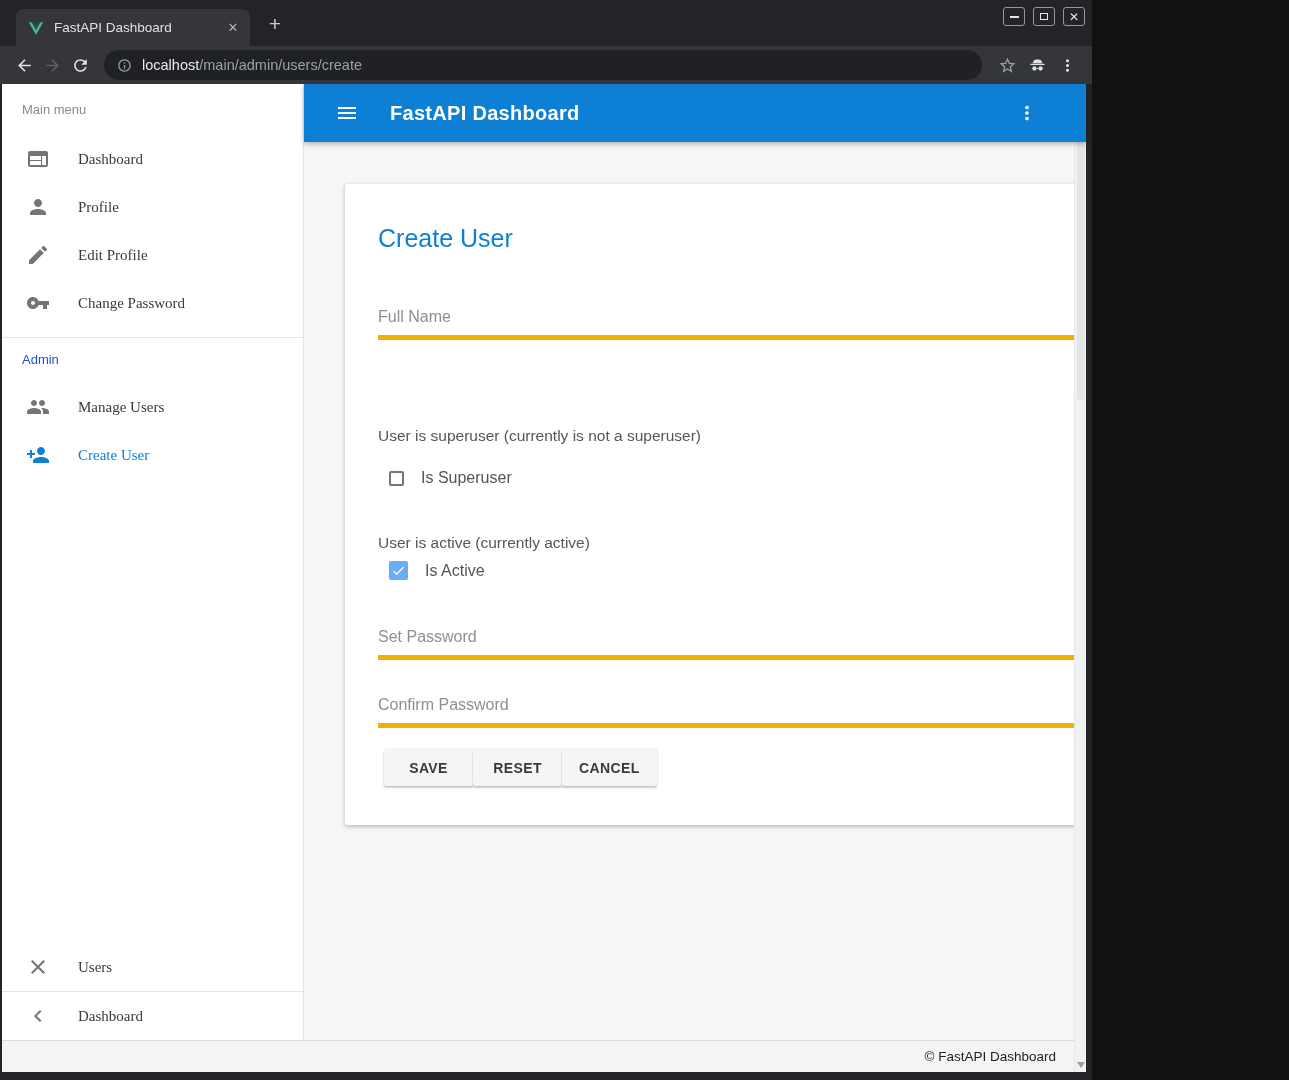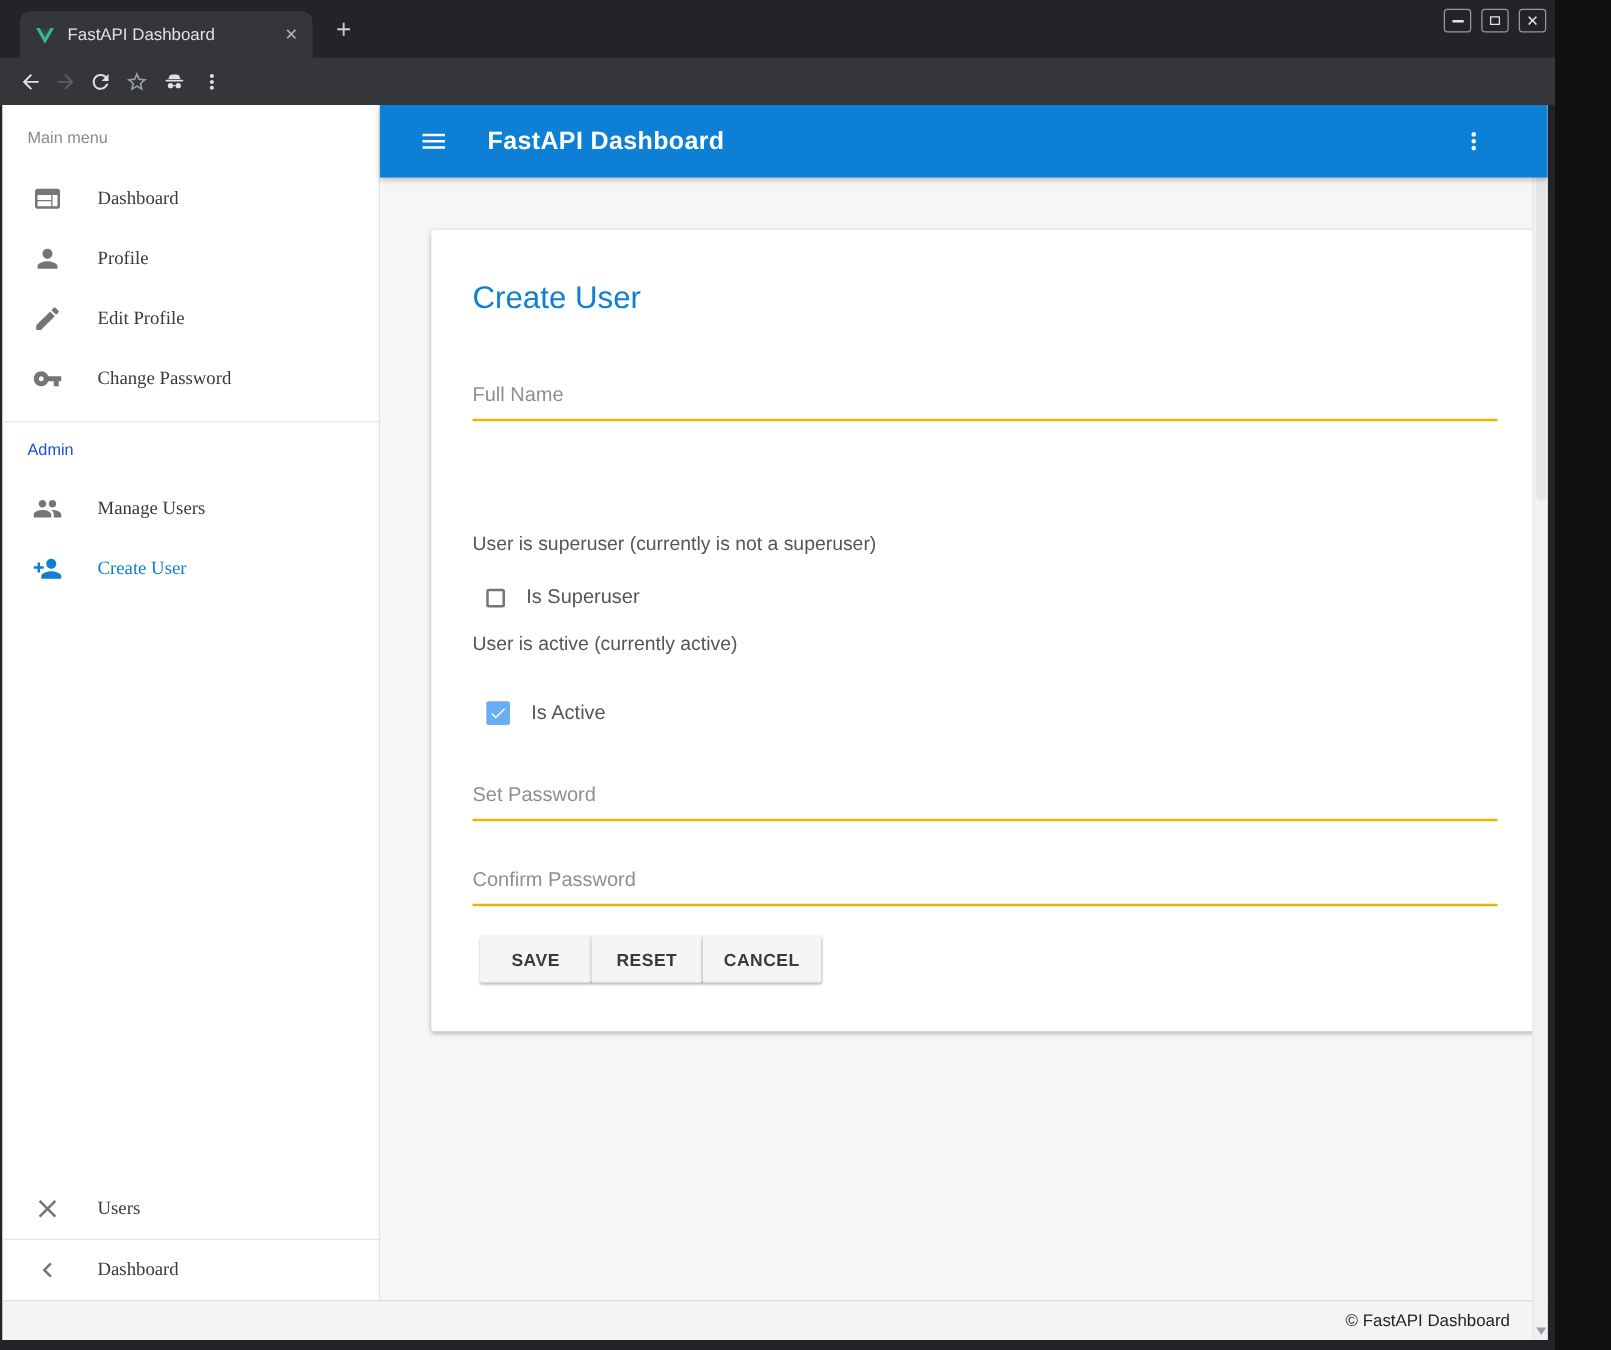--- a/index.html
+++ b/index.html
@@ -1,18 +1,18 @@
 <!DOCTYPE html>
 <html><head>
 <meta charset="utf-8">
 <style>
   * { margin:0; padding:0; box-sizing:border-box; }
   html,body { background:#111; }
   body { font-family:"Liberation Sans", sans-serif; }
-  .window { position:relative; width:1244px; height:1080px; background:#232428; overflow:hidden; }
+  .window { position:relative; width:1092px; height:1080px; background:#232428; overflow:hidden; }
 
   
   .tabbar { position:absolute; top:0; left:0; right:0; height:46px; background:#232428; }
   .tab { position:absolute; left:16px; top:9px; width:234px; height:37px; background:#35363a;
          border-radius:8px 8px 0 0; display:flex; align-items:center; padding:0 8px 0 12px;
          color:#dfe1e5; font-size:13.5px; }
   .tab .favicon { width:16px; height:16px; flex:0 0 auto; }
   .tab .tab-title { flex:1; margin-left:10px; white-space:nowrap; overflow:hidden; }
   .tab .tab-close { width:18px; height:18px; display:flex; align-items:center; justify-content:center;
                     color:#aeb1b5; font-size:13px; border-radius:50%; }
@@ -65,21 +65,21 @@
   .appbar .dots-btn { margin-left:auto; margin-right:24px; width:30px; height:30px;
                       display:flex; align-items:center; justify-content:center; }
   .appbar .dots-btn svg { width:22px; height:22px; fill:#fff; }
 
   .content { flex:1; position:relative; overflow:hidden; }
   .card { position:absolute; left:41px; top:42px; width:886px; height:641px; background:#fff;
           border-radius:2px; box-shadow:0 1px 4px rgba(0,0,0,.18), 0 2px 4px rgba(0,0,0,.10); }
   .card-title { position:absolute; left:33px; top:40px; font-size:25px; color:#0d80d6; }
   .fld { position:absolute; left:33px; right:33px; }
   .fld input { width:100%; border:none; outline:none; background:transparent; font-size:16px;
-               color:#333; padding:6px 0 9px 0; border-bottom:2px solid #eab308;
+               color:#333; padding:6px 0 9px 0; border-bottom:5px solid #eab308;
                font-family:"Liberation Sans", sans-serif; }
   .fld input::placeholder { color:#8f8f8f; opacity:1; }
   .helper { position:absolute; left:33px; font-size:15.5px; color:#565656; }
   .cb-row { position:absolute; left:44px; display:flex; align-items:center; }
   .cb-box { width:15px; height:15px; border:2px solid #757575; border-radius:2px; background:#fff; }
   .cb-box.checked { width:19px; height:19px; border:none; background:#68aef5; display:flex;
                     align-items:center; justify-content:center; }
   .cb-box.checked svg { width:15px; height:15px; fill:#fff; }
   .cb-label { margin-left:17px; font-size:16px; color:#555; }
   .btn-row { position:absolute; left:39px; top:565px; display:flex; }
@@ -137,20 +137,27 @@
     <div class="navbtn">
       <svg viewBox="0 0 24 24" fill="#5c6064">
           <path d="M12 4l-1.41 1.41L16.17 11H4v2h12.17l-5.58 5.59L12 20l8-8z"></path>
         </svg>
     </div>
     <div class="navbtn">
       <svg viewBox="0 0 24 24" fill="#dee1e5">
           <path d="M17.65 6.35C16.2 4.9 14.21 4 12 4c-4.42 0-7.99 3.58-7.99 8s3.57 8 7.99 8c3.73 0 6.84-2.55 7.73-6h-2.08c-.82 2.33-3.04 4-5.65 4-3.31 0-6-2.69-6-6s2.69-6 6-6c1.66 0 3.14.69 4.22 1.78L13 11h7V4l-2.35 2.35z"></path>
         </svg>
     </div>
+    <div class="urlbar">
+      <svg viewBox="0 0 24 24" fill="#9aa0a6">
+          <path d="M11 7h2v2h-2V7zm0 4h2v6h-2v-6zm1-9C6.48 2 2 6.48 2 12s4.48 10 10 10 10-4.48 10-10S17.52 2 12 2zm0 18c-4.41 0-8-3.59-8-8s3.59-8 8-8 8 3.59 8 8-3.59 8-8 8z"></path>
+        </svg>
+      <span class="host">localhost</span>
+        <span>/main/admin/users/create</span>
+    </div>
     <div class="tool-icon">
       <svg viewBox="0 0 24 24" fill="#9aa0a6">
           <path d="M22 9.24l-7.19-.62L12 2 9.19 8.63 2 9.24l5.46 4.73L5.82 21 12 17.27 18.18 21l-1.63-7.03L22 9.24zM12 15.4l-3.76 2.27 1-4.28-3.32-2.88 4.38-.38L12 6.1l1.71 4.04 4.38.38-3.32 2.88 1 4.28L12 15.4z"></path>
         </svg>
     </div>
     <div class="tool-icon">
       <svg viewBox="0 0 24 24" fill="#dee1e5">
           <path d="M12 4.5c-2.4 0-4 .5-4.6 1L5.8 9h12.4l-1.6-3.5c-.6-.5-2.2-1-4.6-1z"></path>
           <rect x="3" y="9.8" width="18" height="1.7" rx=".85"></rect>
           <circle cx="8.1" cy="15.8" r="2.7"></circle>
@@ -251,21 +258,21 @@
             <div class="fld" style="top:118px">
               <input placeholder="Full Name" style="">
             </div>
 
             <div class="helper" style="top:243px">User is superuser (currently is not a superuser)</div>
             <div class="cb-row" style="top:285px">
               <span class="cb-box"></span>
               <span class="cb-label">Is Superuser</span>
             </div>
 
-            <div class="helper" style="top:323px">User is active (currently active)</div>
+            <div class="helper" style="top:350px">User is active (currently active)</div>
             <div class="cb-row" style="top:377px">
               <span class="cb-box checked">
                 <svg viewBox="0 0 24 24">
                     <path d="M9 16.2 4.8 12l-1.4 1.4L9 19 21 7l-1.4-1.4z"></path>
                   </svg>
               </span>
               <span class="cb-label">Is Active</span>
             </div>
 
             <div class="fld" style="top:438px">

